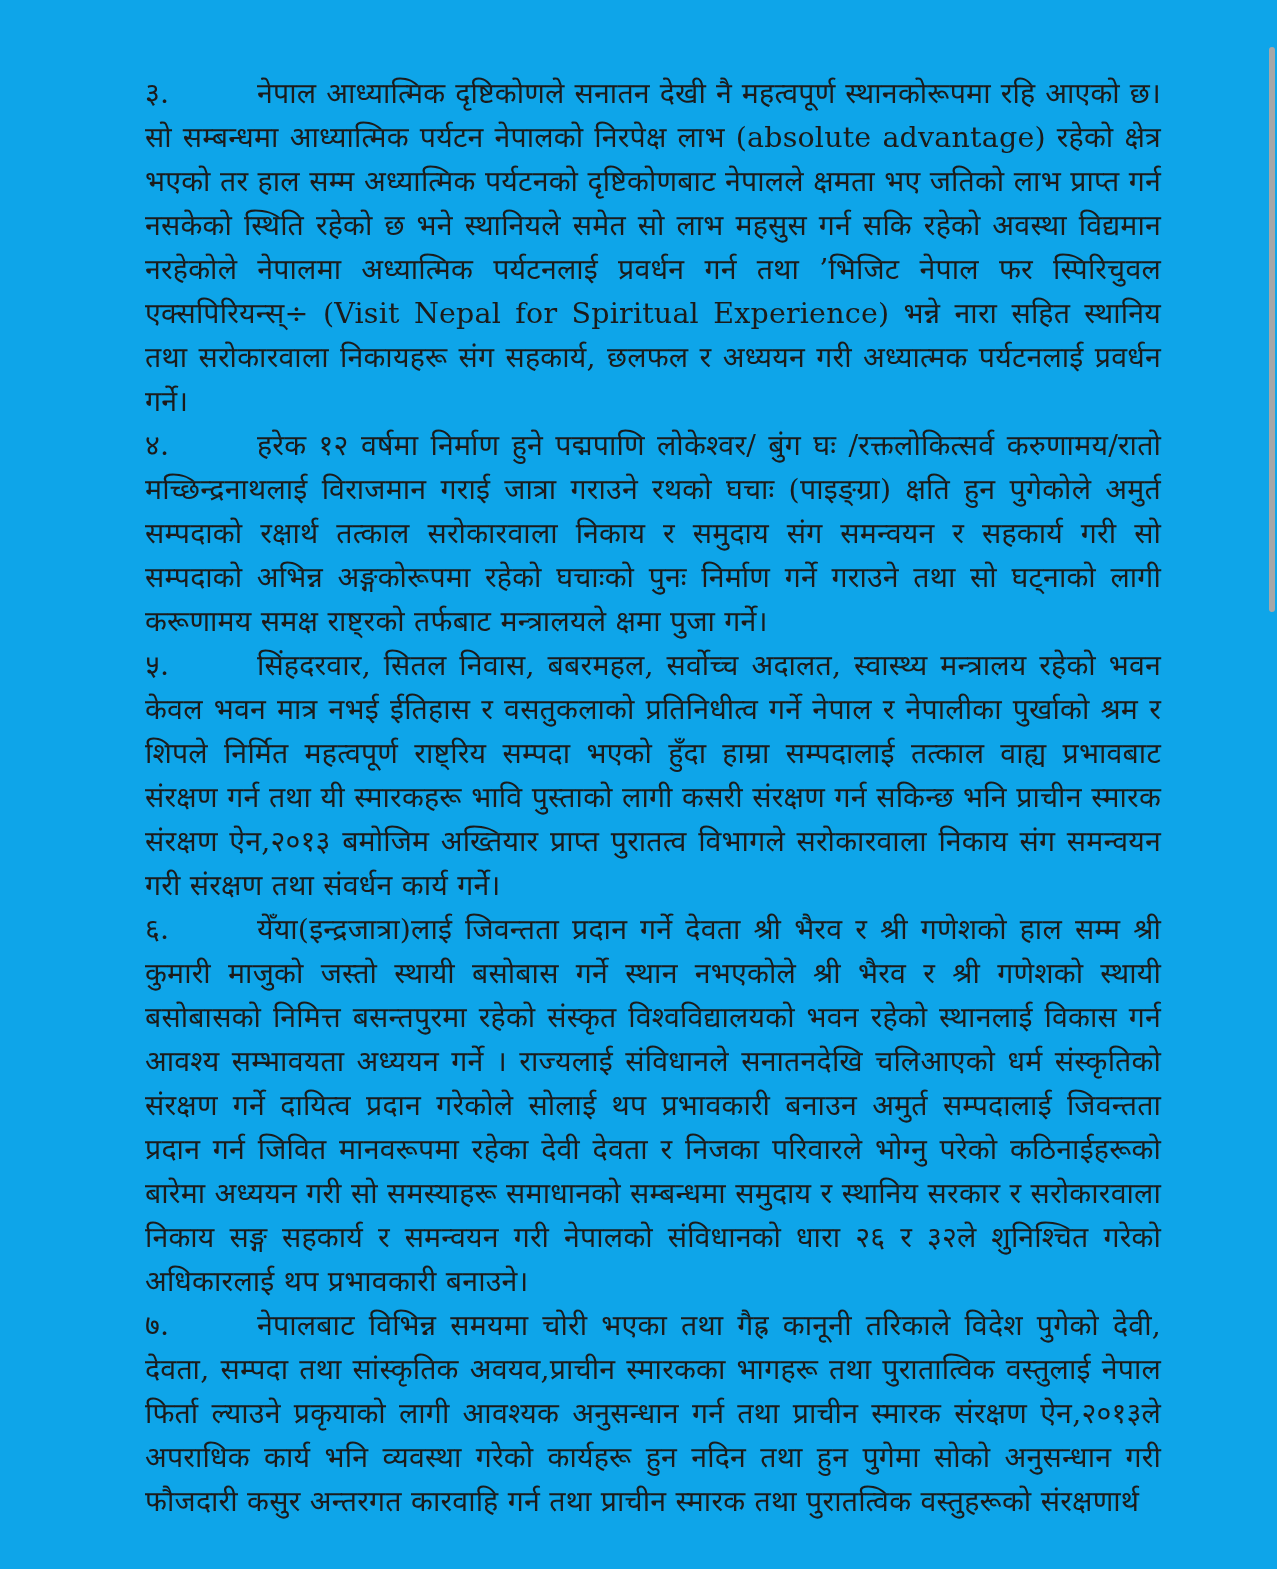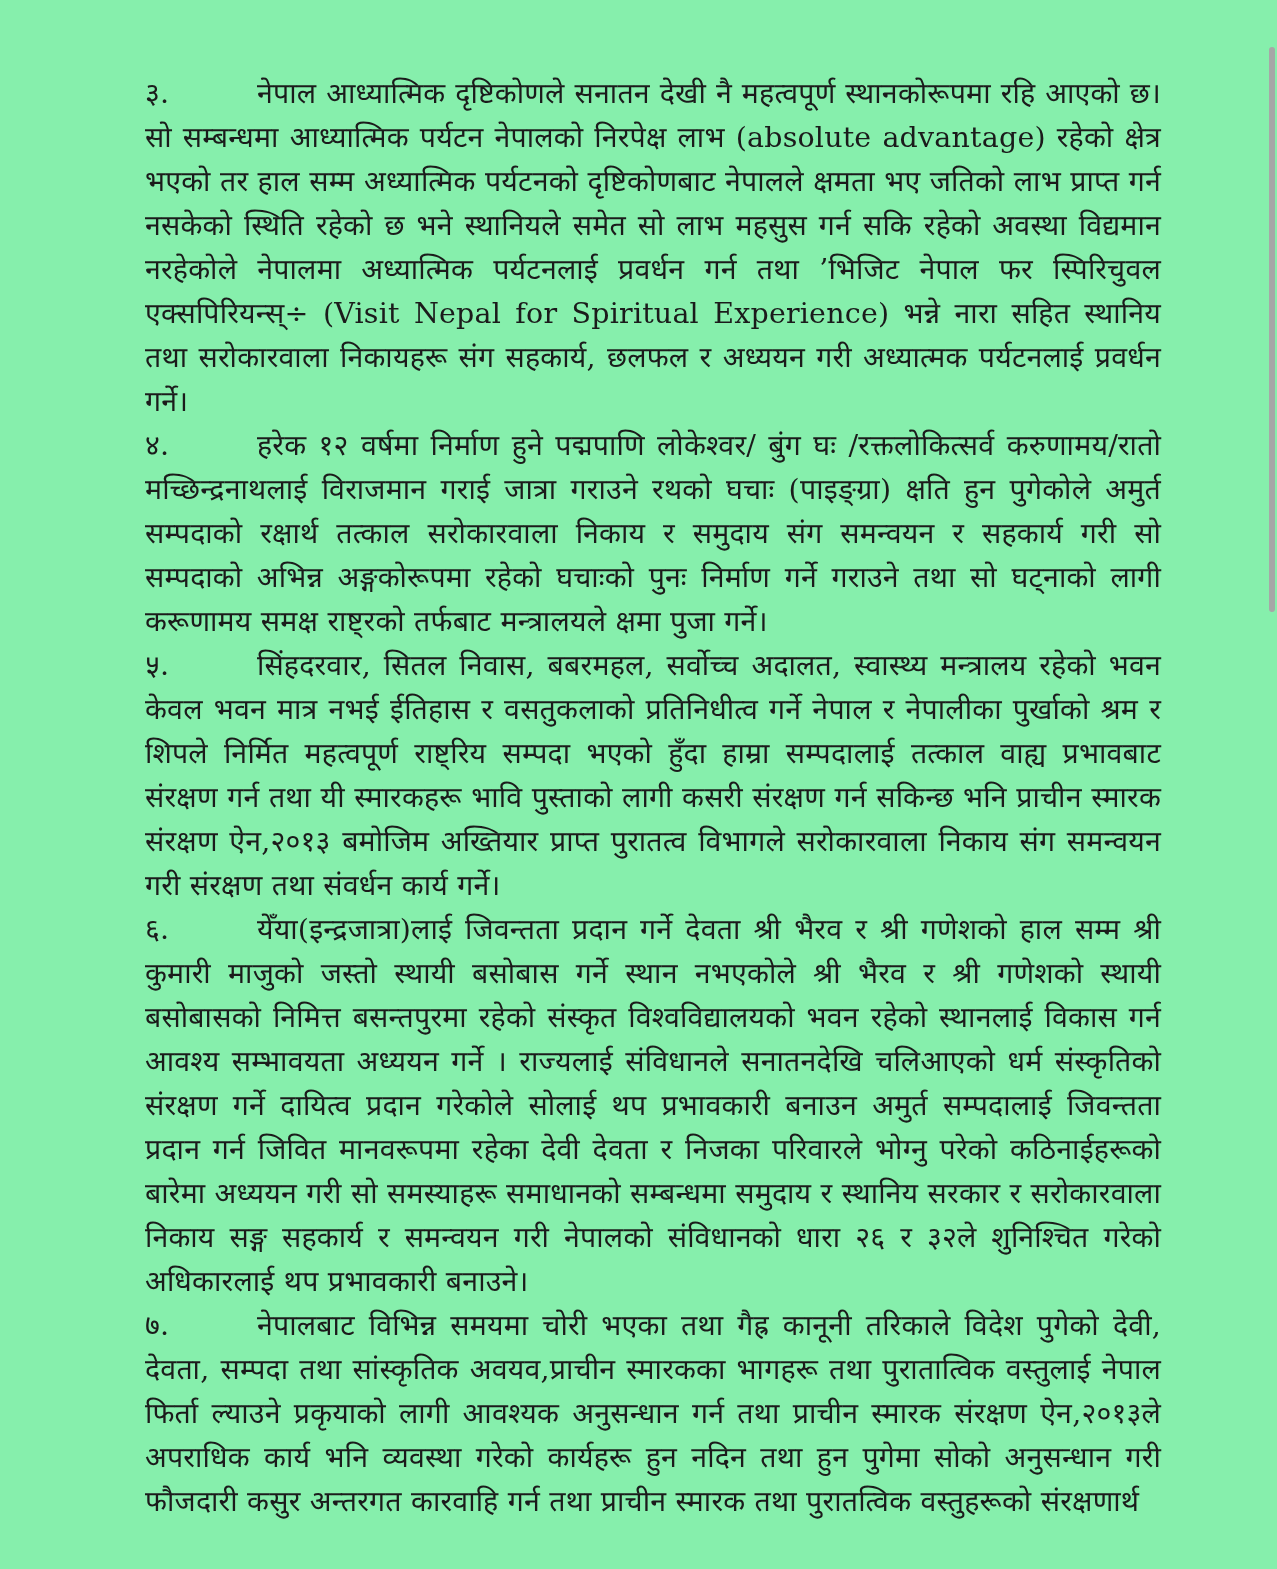--- a/index.html
+++ b/index.html
@@ -4,21 +4,21 @@
 <style>
   html, body {
     margin: 0;
     padding: 0;
     background: #ffffff;
   }
   .viewport {
     position: relative;
     width: 1277px;
     height: 1569px;
-    background: #86efac;
+    background: #0ea5e9;
     overflow: hidden;
     font-family: "DejaVu Serif", "Liberation Serif", serif;
   }
   .doc-page {
     position: absolute;
     left: 145px;
     top: 72px;
     width: 1016px;
     color: #1b1b1b;
   }

